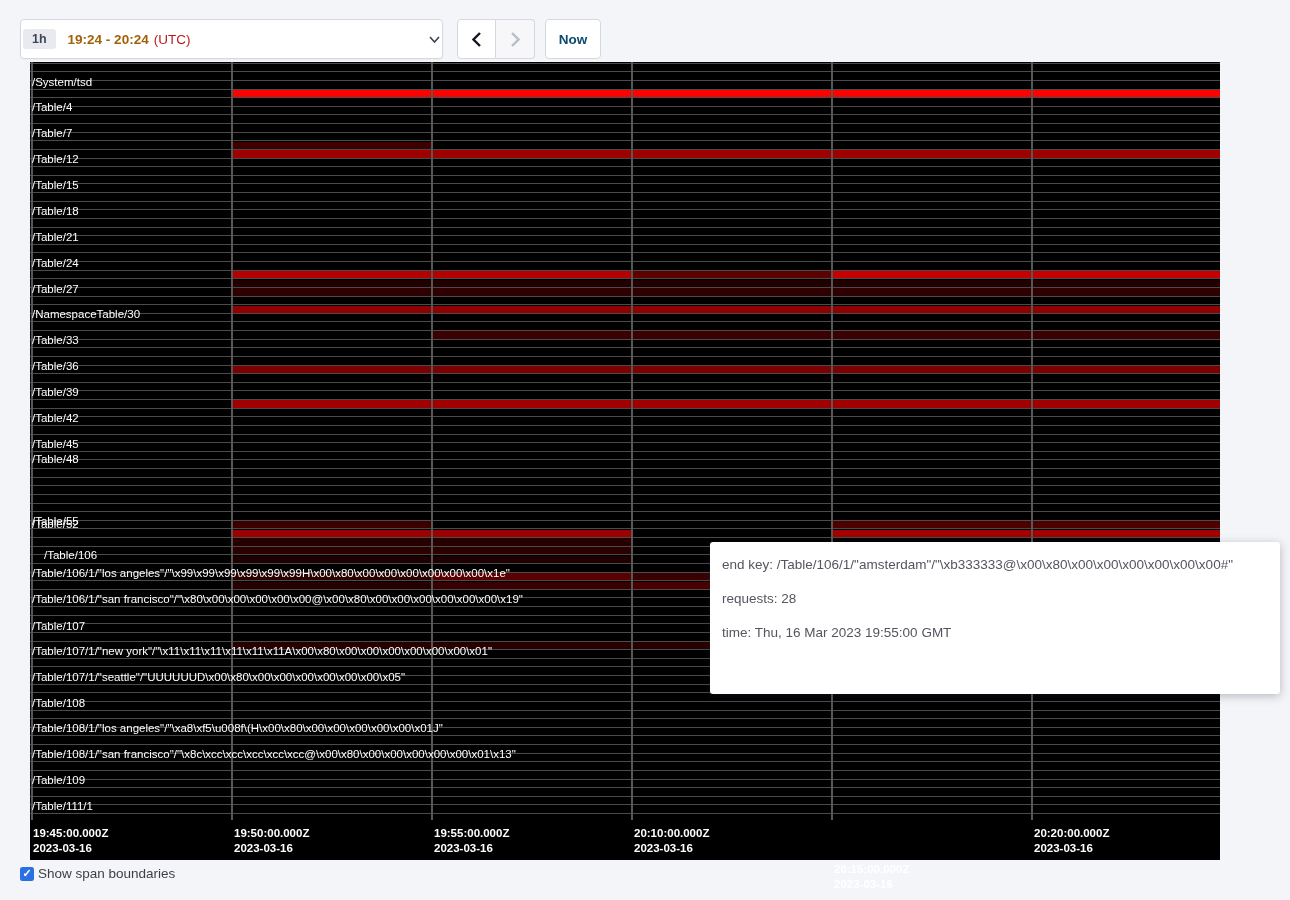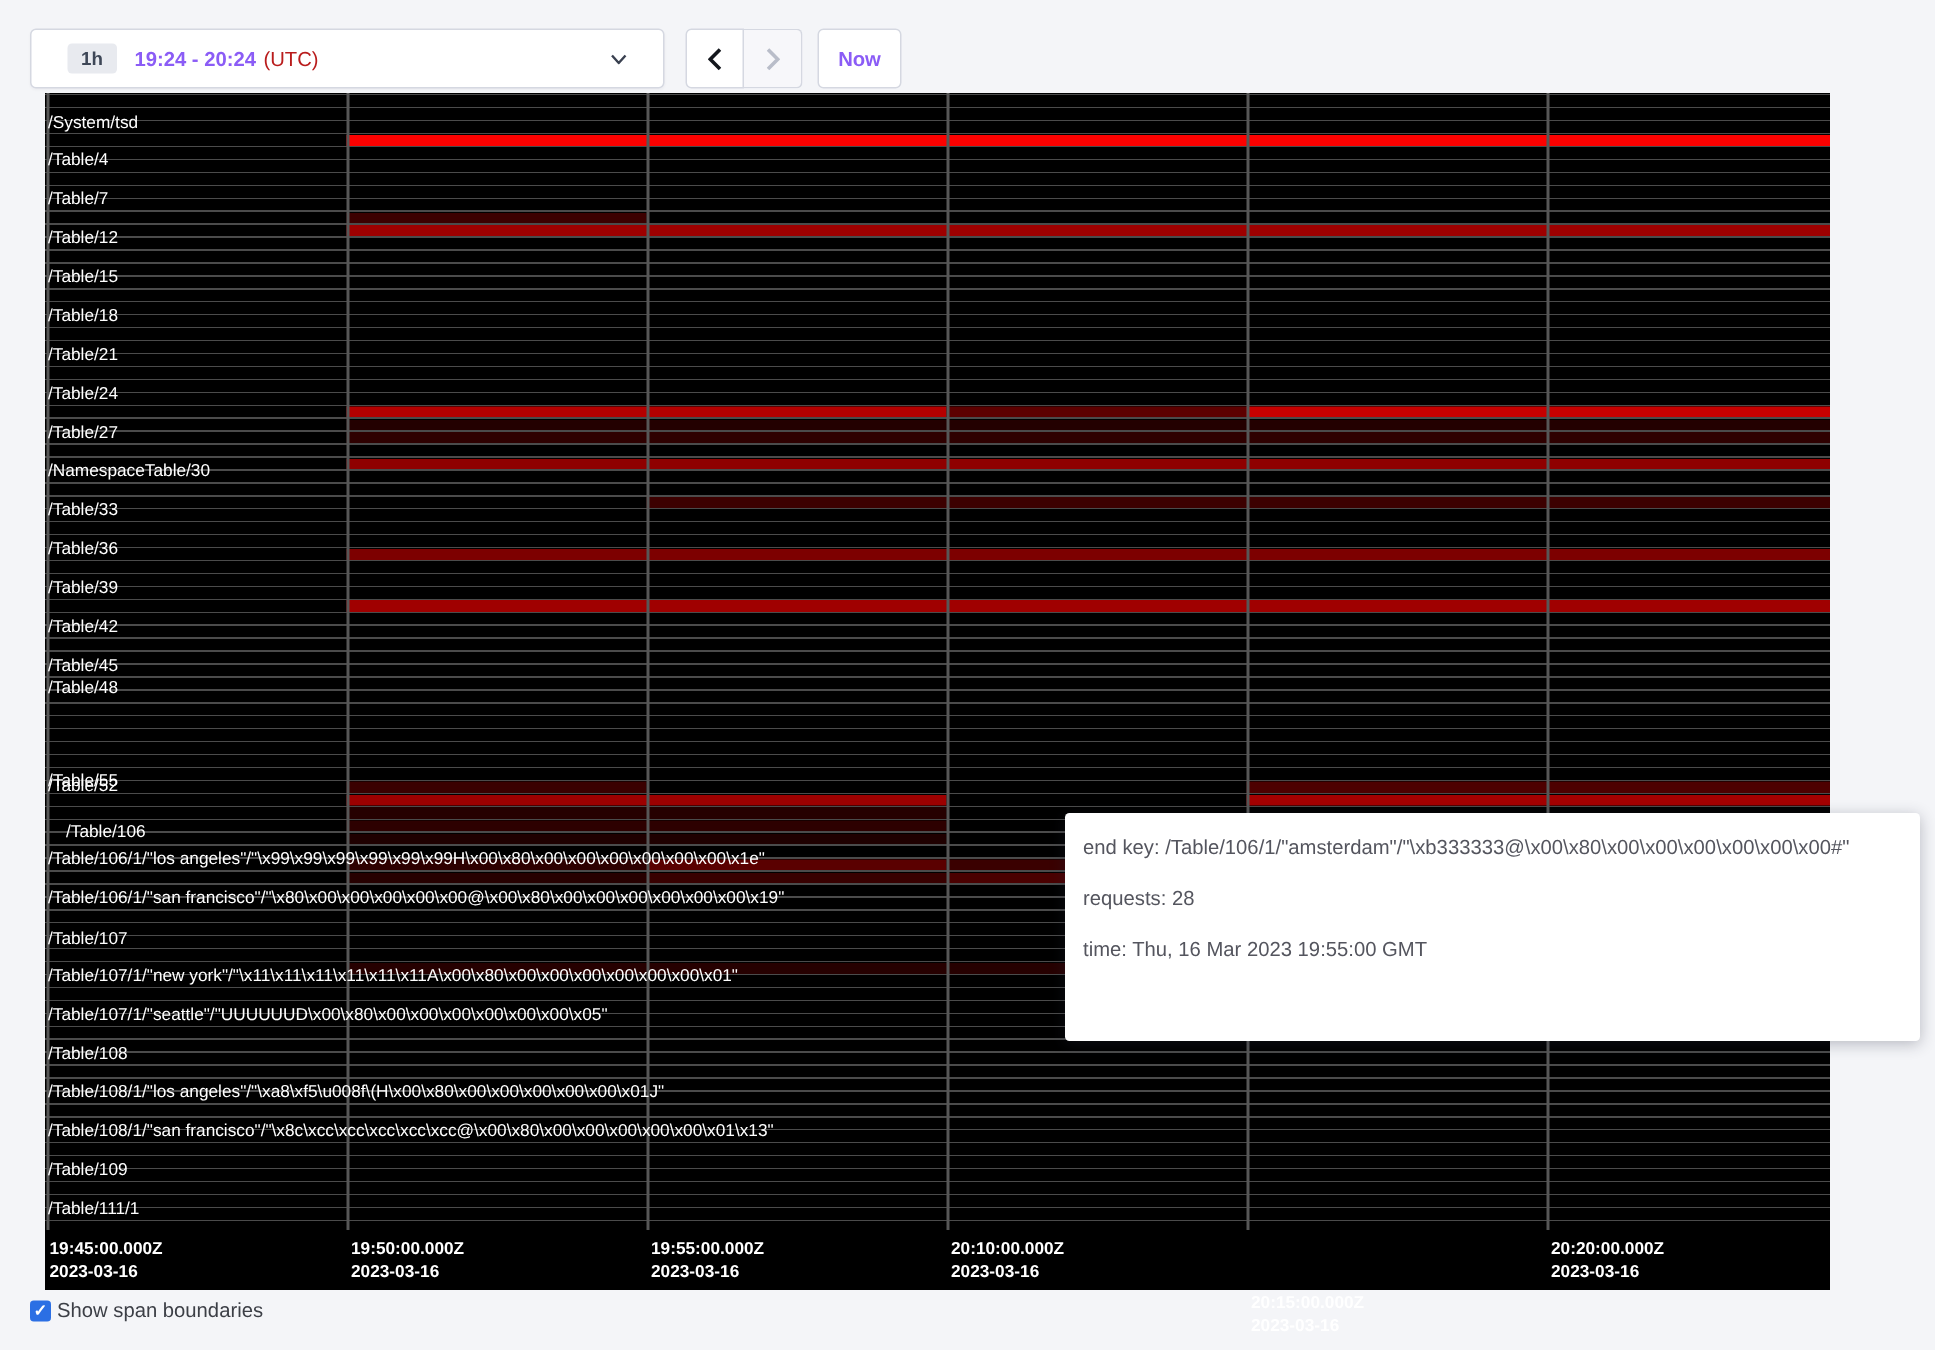--- a/index.html
+++ b/index.html
@@ -4,42 +4,42 @@
 <style>
   * { margin:0; padding:0; box-sizing:border-box; }
   html,body { width:1290px; height:900px; }
   body { font-family:"Liberation Sans", sans-serif; background:#f4f5f8; }
   .page { position:relative; width:1290px; height:900px; overflow:hidden; }
 
   
   .time-select {
     position:absolute; left:20px; top:19px; width:423px; height:40px;
     background:#fff; border:1px solid #d5d8e1; border-radius:4px;
-    display:flex; align-items:center; padding:0 24px; cursor:pointer;
+    display:flex; align-items:center; padding:0 2px; cursor:pointer;
     box-shadow:0 1px 2px rgba(30,35,60,0.04);
   }
   .duration-chip {
     background:#e8eaef; border-radius:3px; padding:3px 9px;
     font-size:12.5px; font-weight:700; color:#3e4757;
   }
-  .range-text { margin-left:12px; font-size:13.5px; font-weight:700; color:#8b5cf6; }
+  .range-text { margin-left:12px; font-size:13.5px; font-weight:700; color:#a16207; }
   .range-zone { margin-left:5px; font-size:13.5px; font-weight:400; color:#b91c1c; }
   .select-caret { margin-left:auto; display:flex; align-items:center; }
 
   .nav-group { position:absolute; left:457px; top:19px; display:flex; }
   .nav-btn {
     width:39px; height:40px; display:flex; align-items:center; justify-content:center;
     border:1px solid #d5d8e1; background:#fff; cursor:pointer;
   }
   .nav-btn.prev { border-radius:4px 0 0 4px; }
   .nav-btn.next { border-radius:0 4px 4px 0; border-left:none; background:#f7f7fa; }
   .now-btn {
     position:absolute; left:545px; top:19px; width:56px; height:40px;
     background:#fff; border:1px solid #d5d8e1; border-radius:4px;
-    font-size:13.5px; font-weight:700; color:#8b5cf6; cursor:pointer;
+    font-size:13.5px; font-weight:700; color:#0c4a6e; cursor:pointer;
     font-family:"Liberation Sans", sans-serif;
   }
 
   
   .heatmap {
     position:absolute; left:30px; top:62px; width:1190px; height:798px;
     background:#000;
   }
   .grid-h {
     position:absolute; left:0; top:0; width:100%; height:754px; z-index:2;

